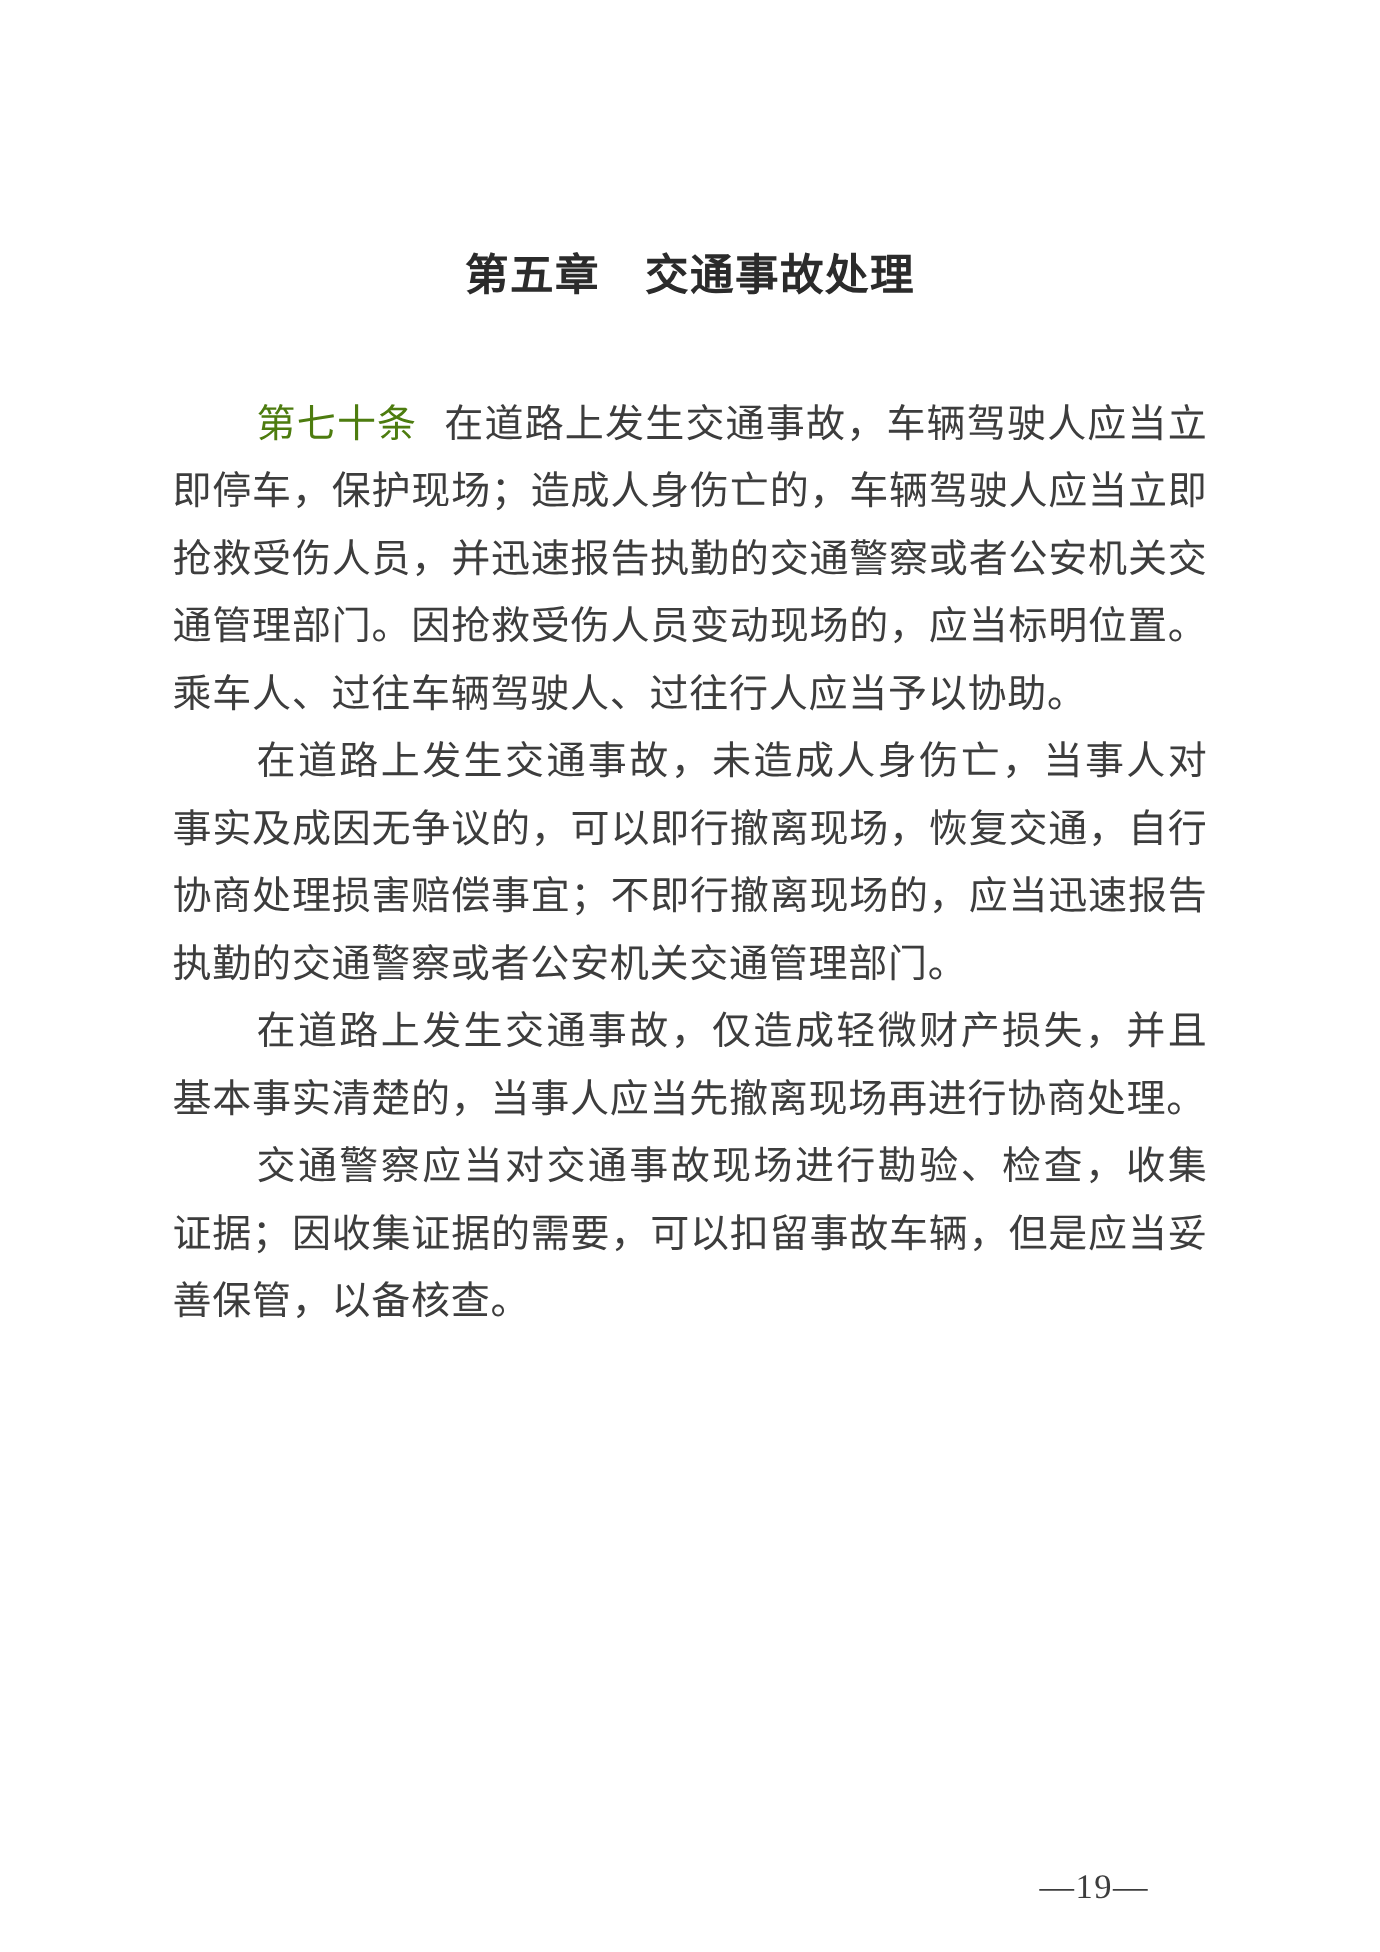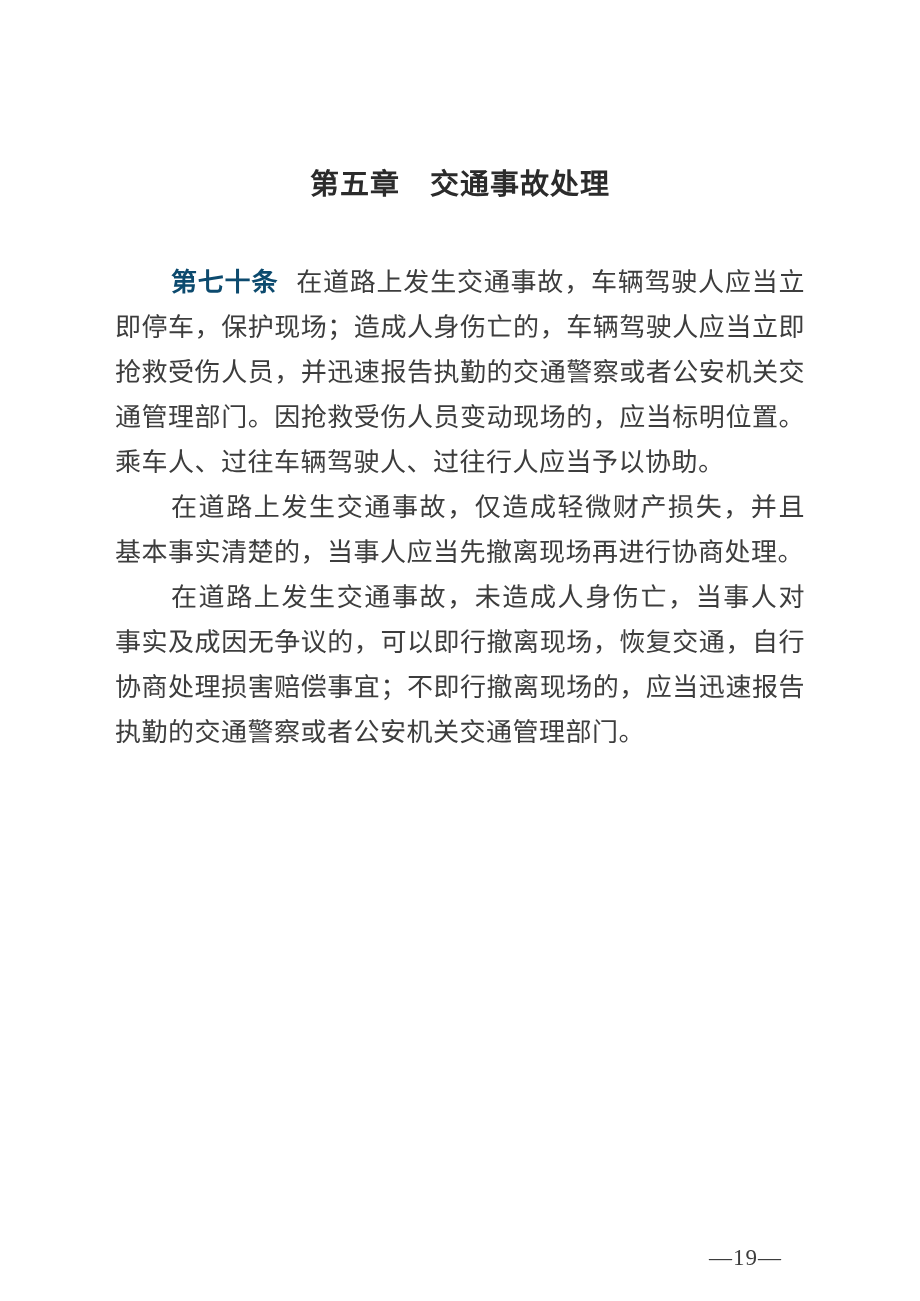--- a/index.html
+++ b/index.html
@@ -35,45 +35,46 @@
     margin: 0;
     font-size: 26px;
     line-height: 45px;
     color: #3d3d3d;
     text-align: justify;
     text-indent: 56px;
     letter-spacing: 0.5px;
   }
   .body-text p .lead {
     font-family: "Liberation Sans", "DejaVu Sans", sans-serif;
-    font-weight: bold;
-    color: #0c4a6e;
+    font-weight: normal;
+    color: #4d7c0f;
     padding-right: 18px;
   }
   .body-text p .lead:empty {
     padding-right: 0;
   }
   .page-number {
     position: absolute;
-    right: 138px;
+    right: 154px;
     bottom: 30px;
     font-size: 23px;
     color: #3d3d3d;
     letter-spacing: 1px;
     font-family: "Liberation Serif", "DejaVu Serif", serif;
   }
 </style>
 </head>
 <body>
 
 <div class="page">
   <div class="content">
     <h1 class="chapter-title">第五章　交通事故处理</h1>
 
     <div class="body-text">
       <p><span class="lead">第七十条</span><span>在道路上发生交通事故，车辆驾驶人应当立即停车，保护现场；造成人身伤亡的，车辆驾驶人应当立即抢救受伤人员，并迅速报告执勤的交通警察或者公安机关交通管理部门。因抢救受伤人员变动现场的，应当标明位置。乘车人、过往车辆驾驶人、过往行人应当予以协助。</span></p>
+      <p><span class="lead"></span><span>在道路上发生交通事故，未造成人身伤亡，当事人对事实及成因无争议的，可以即行撤离现场，恢复交通，自行协商处理损害赔偿事宜；不即行撤离现场的，应当迅速报告执勤的交通警察或者公安机关交通管理部门。</span></p>
       <p><span class="lead"></span><span>在道路上发生交通事故，仅造成轻微财产损失，并且基本事实清楚的，当事人应当先撤离现场再进行协商处理。</span></p>
-      <p><span class="lead"></span><span>在道路上发生交通事故，未造成人身伤亡，当事人对事实及成因无争议的，可以即行撤离现场，恢复交通，自行协商处理损害赔偿事宜；不即行撤离现场的，应当迅速报告执勤的交通警察或者公安机关交通管理部门。</span></p>
+      <p><span class="lead"></span><span>交通警察应当对交通事故现场进行勘验、检查，收集证据；因收集证据的需要，可以扣留事故车辆，但是应当妥善保管，以备核查。</span></p>
     </div>
   </div>
 
   <div class="page-number">—19—</div>
 </div>
 
 </body></html>

